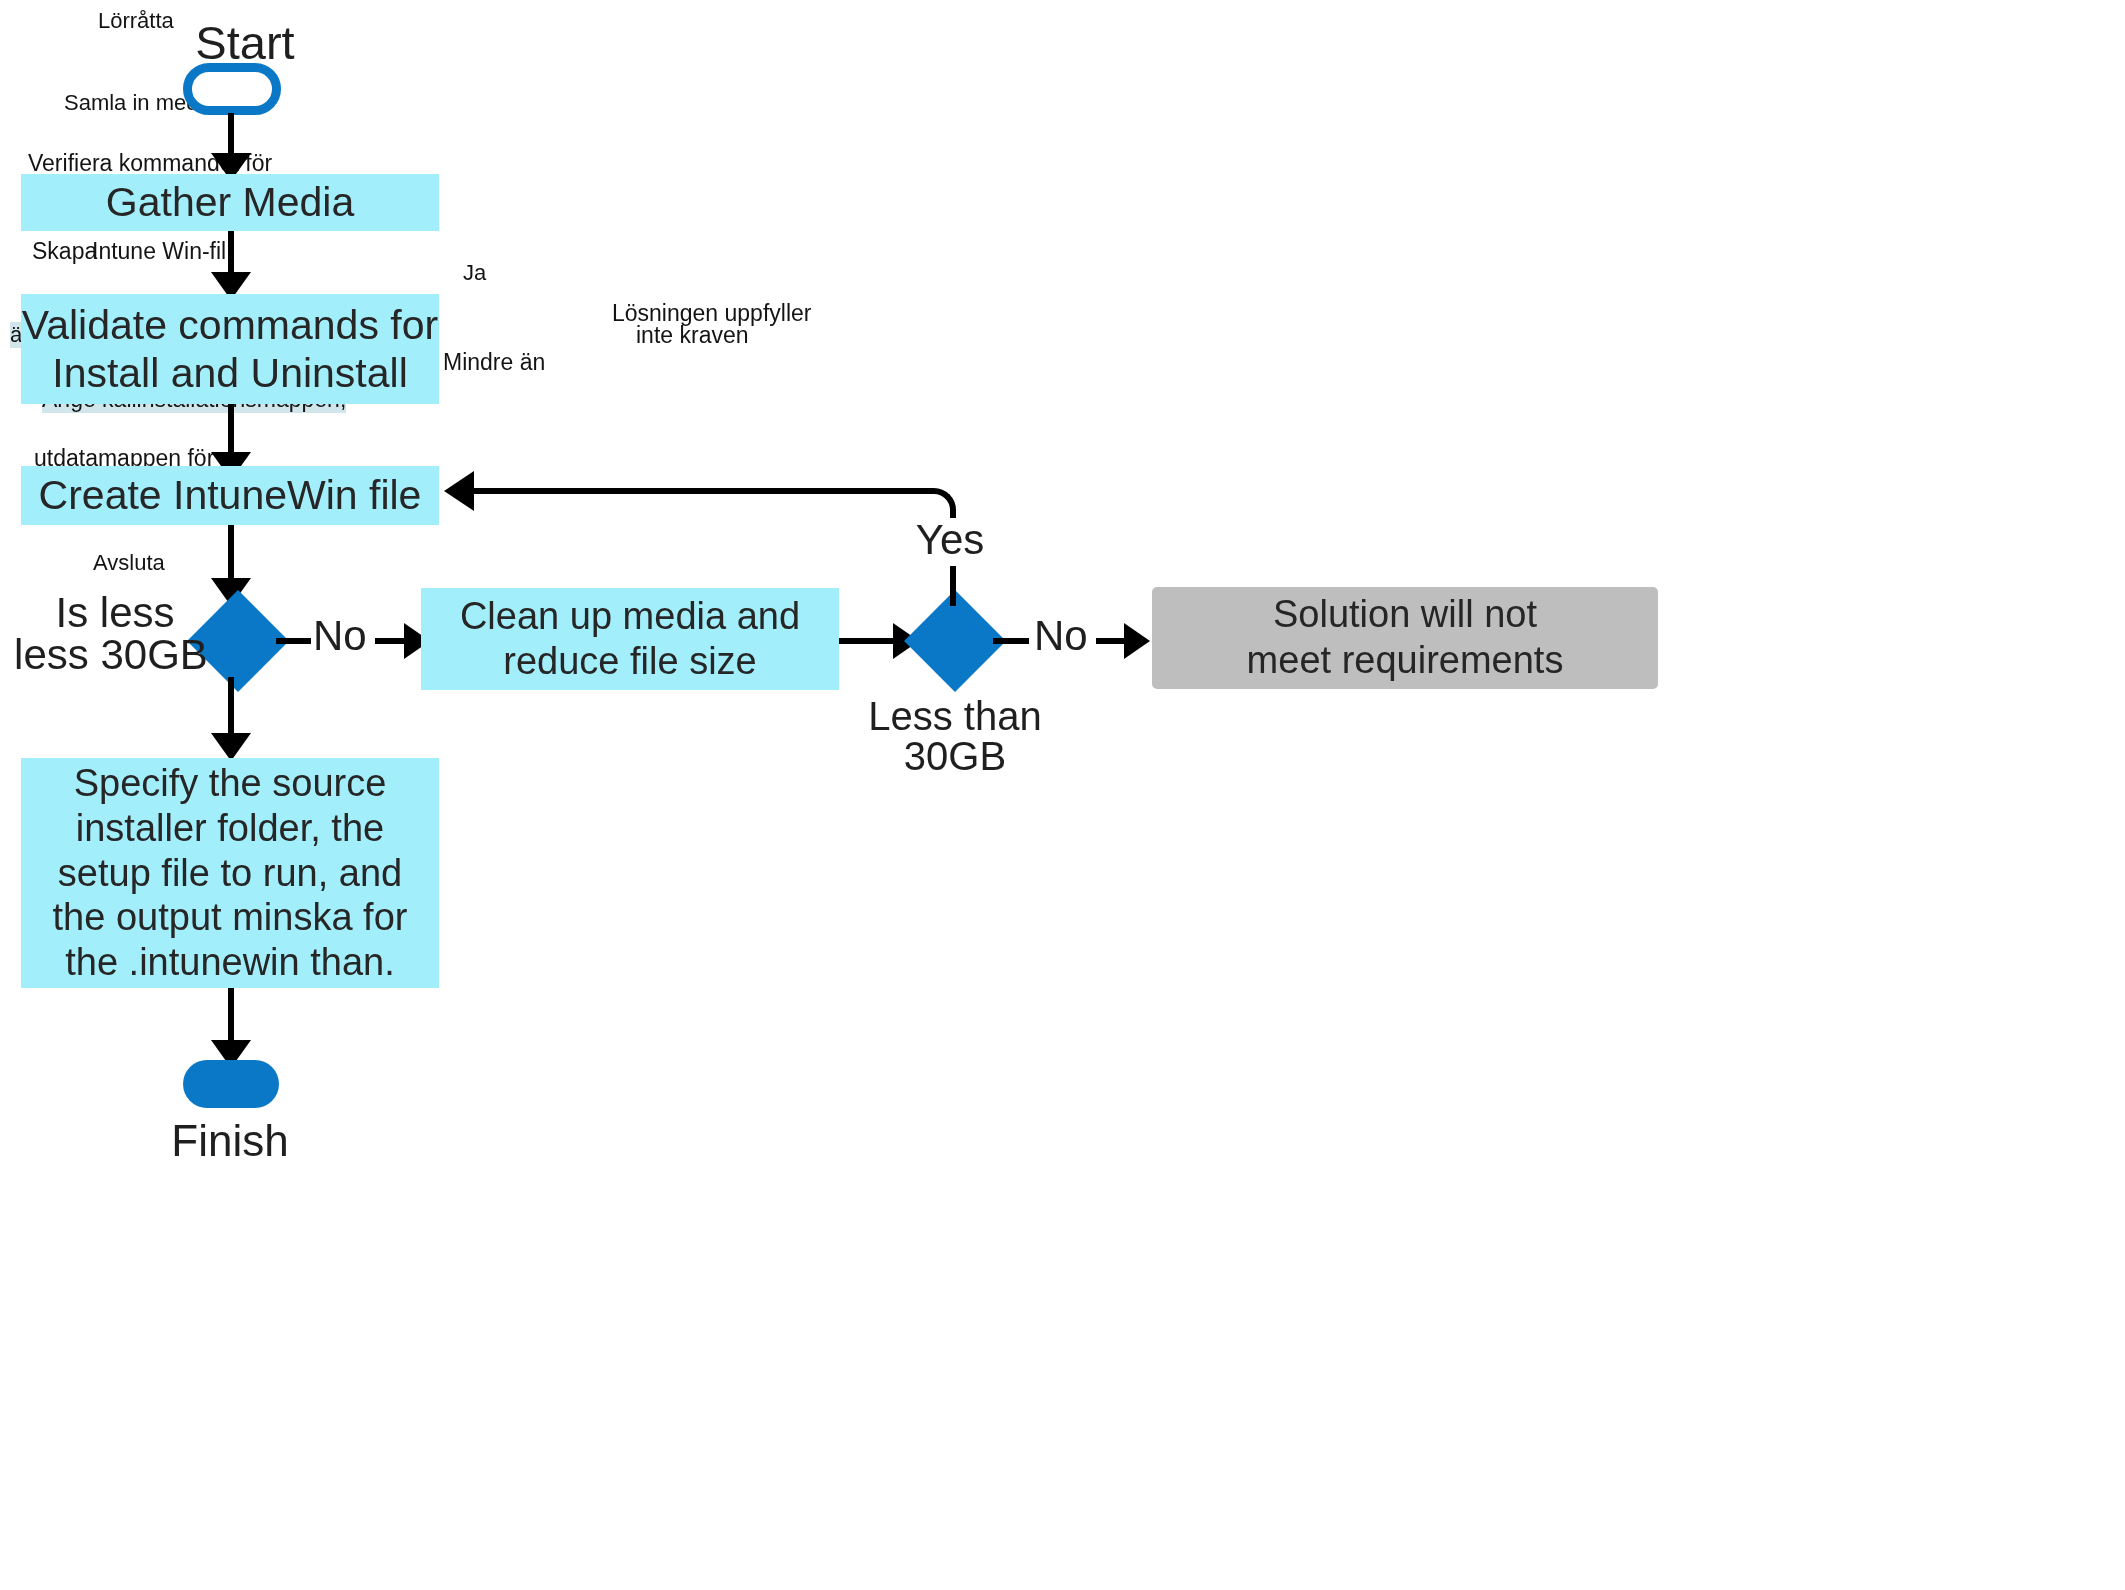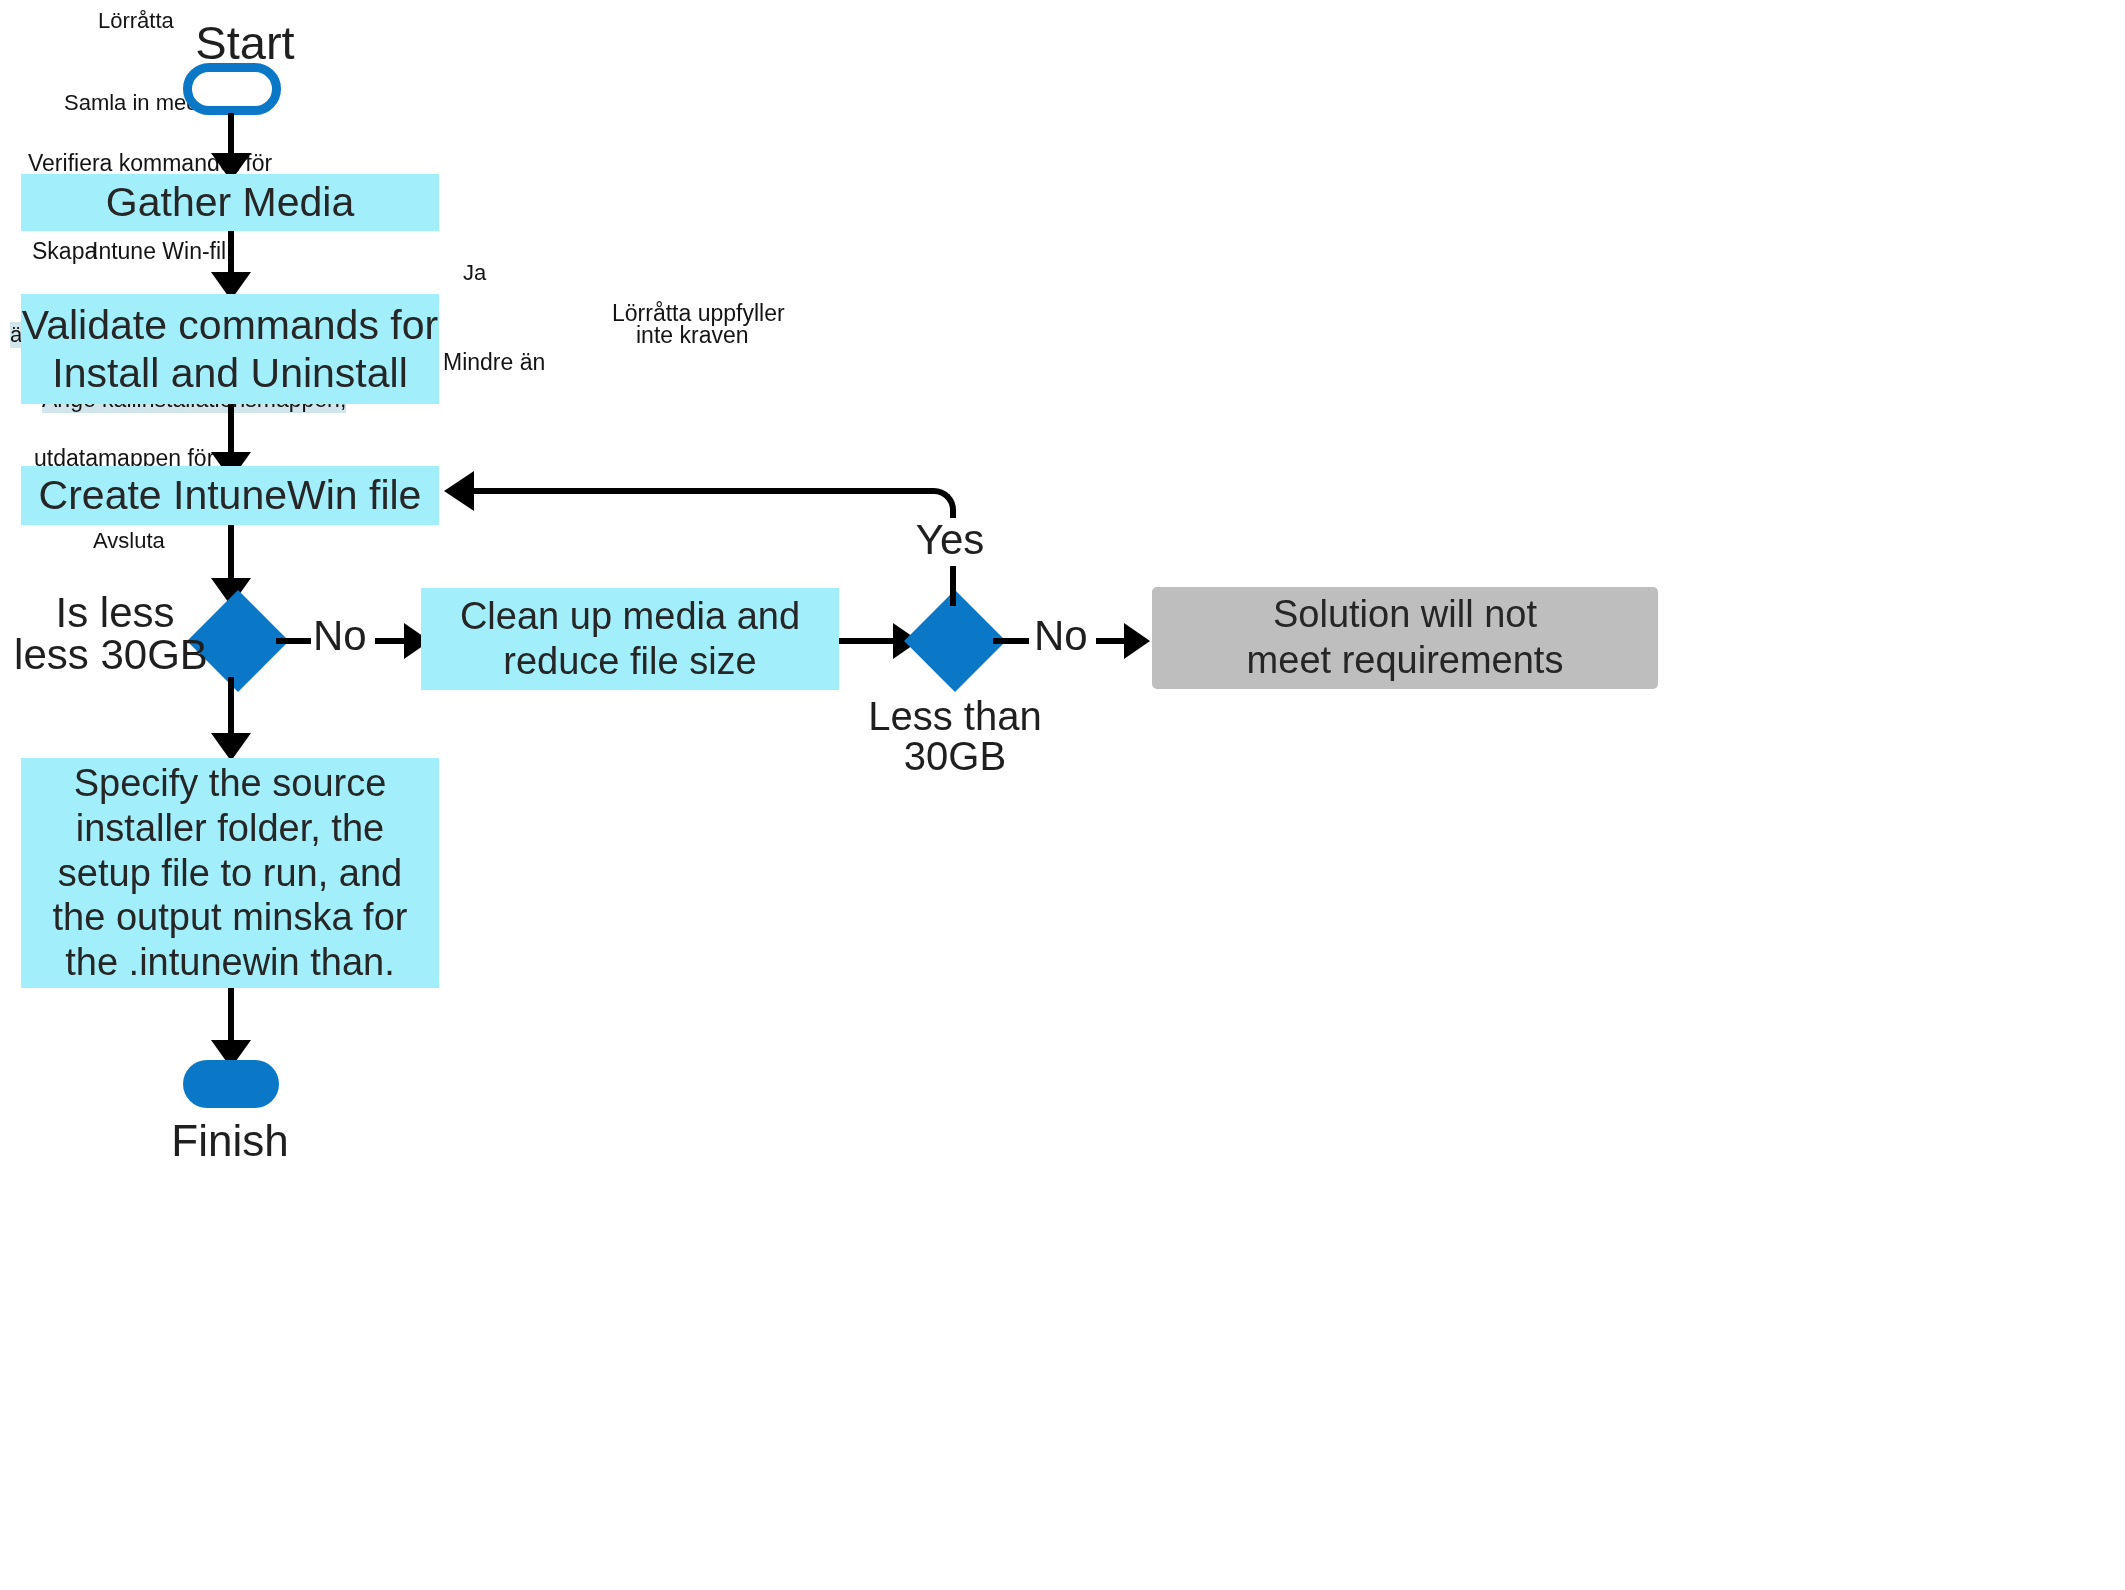--- a/index.html
+++ b/index.html
@@ -130,33 +130,33 @@
   <div class="abs sv" style="left:463px; top:260px; font-size:22px;">Ja</div>
 
   <div class="abs sv" style="left:54px; top:298px; font-size:22px;">Är mindre</div>
 
   <div class="abs sv sv-hl" style="left:10px; top:322px; font-size:22px;">än 30 GB</div>
 
   <div class="abs sv" style="left:236px; top:299px; font-size:23px;">Rensa media och</div>
 
   <div class="abs sv sv-hl" style="left:254px; top:320px; font-size:22px;">minska filstorleken</div>
 
-  <div class="abs sv lbl-c" style="left:612px; top:300px; font-size:23px;">Lörråtta uppfyller</div>
+  <div class="abs sv lbl-c" style="left:612px; top:300px; font-size:23px;">Lösningen uppfyller</div>
 
   <div class="abs sv lbl-c" style="left:636px; top:322px; font-size:23px;">inte kraven</div>
 
   <div class="abs sv" style="left:443px; top:349px; font-size:23px;">Mindre än</div>
 
   <div class="abs sv sv-hl" style="left:42px; top:386px; font-size:23px;">Ange källinstallationsmappen,</div>
 
   <div class="abs sv" style="left:34px; top:445px; font-size:23px;">utdatamappen för</div>
 
   <div class="abs sv" style="left:46px; top:470px; font-size:23px;">Intune win-filen.</div>
 
-  <div class="abs sv" style="left:93px; top:528px; font-size:22px;">Avsluta</div>
+  <div class="abs sv" style="left:93px; top:550px; font-size:22px;">Avsluta</div>
 
   <div class="abs lbl lbl-c" style="left:150px; top:16px; width:190px; font-size:47px;">Start</div>
 
   <div class="abs term-outline" style="left:183px; top:63px; width:98px; height:52px;"></div>
 
   <div class="abs ln-v" style="left:228px; top:113px; height:46px;"></div>
   <div class="abs arrow-d" style="left:211px; top:153px;"></div>
 
   <div class="abs proc" style="left:21px; top:174px; width:418px; height:57px; font-size:41px;">
     <span>Gather Media</span>

